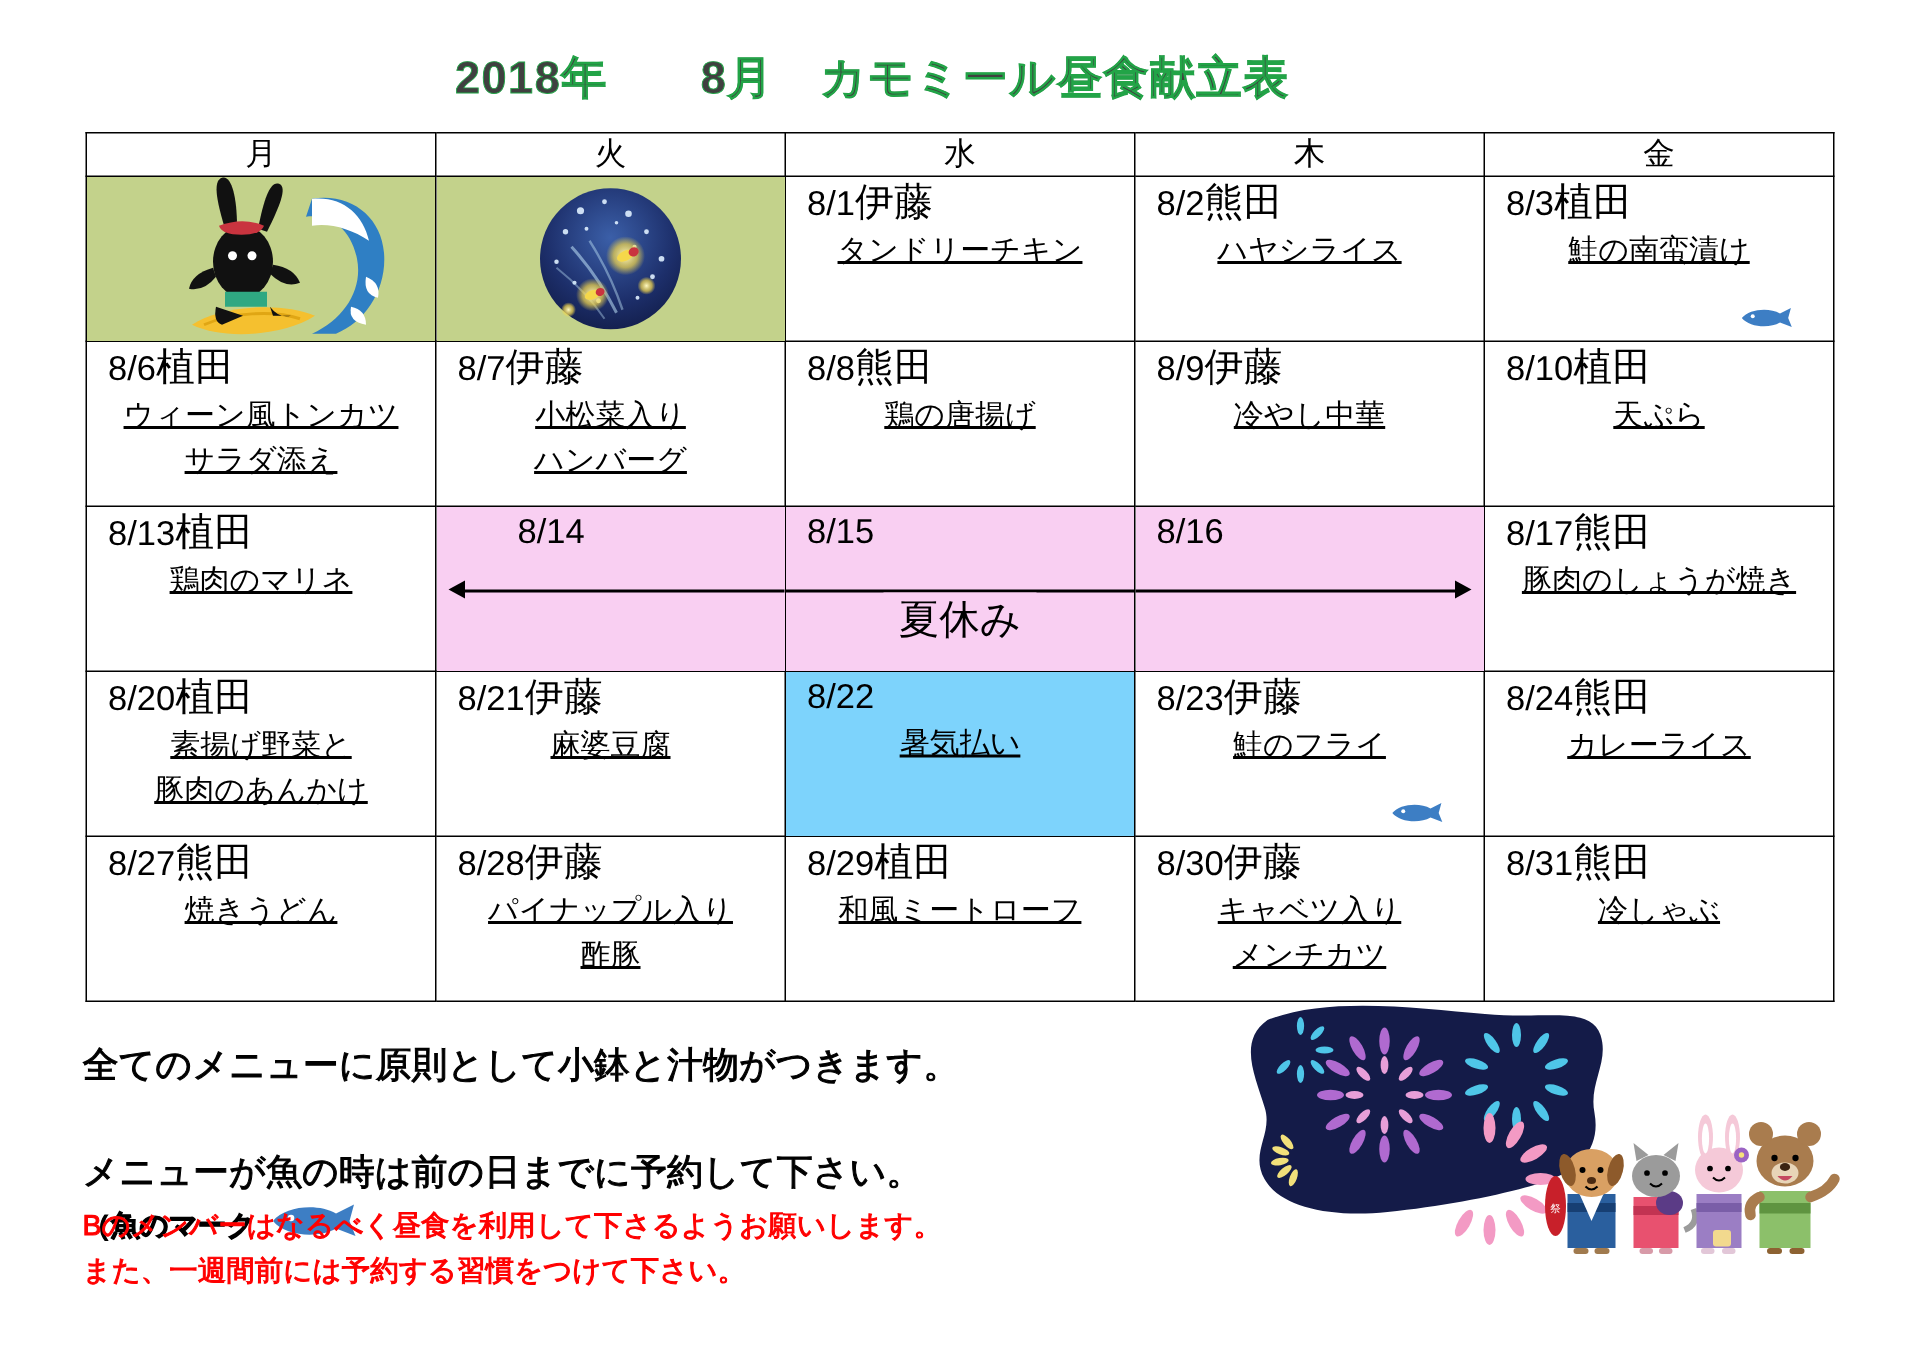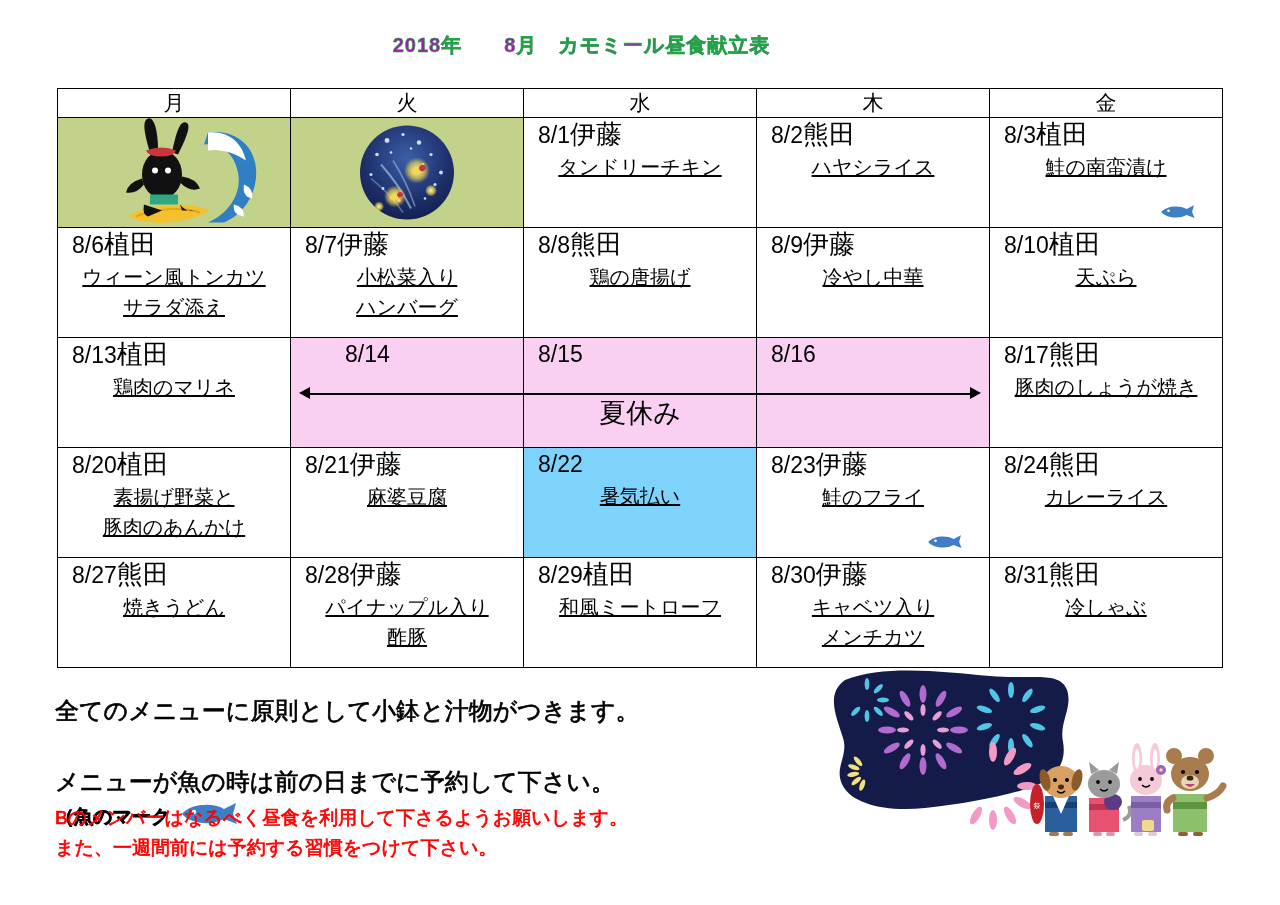--- a/index.html
+++ b/index.html
@@ -16,23 +16,23 @@
     overflow: hidden;
   }
 
   
   .title {
     position: absolute;
     left: 0;
     top: 32px;
     width: 1163px;
     text-align: center;
-    font-size: 20px;
+    font-size: 30px;
     font-weight: bold;
-    color: #a21caf;
+    color: #404040;
     letter-spacing: 1px;
     -webkit-text-stroke: 0.6px #22a447;
   }
 
   
   .cal {
     position: absolute;
     left: 57px;
     top: 88px;
     width: 1166px;

